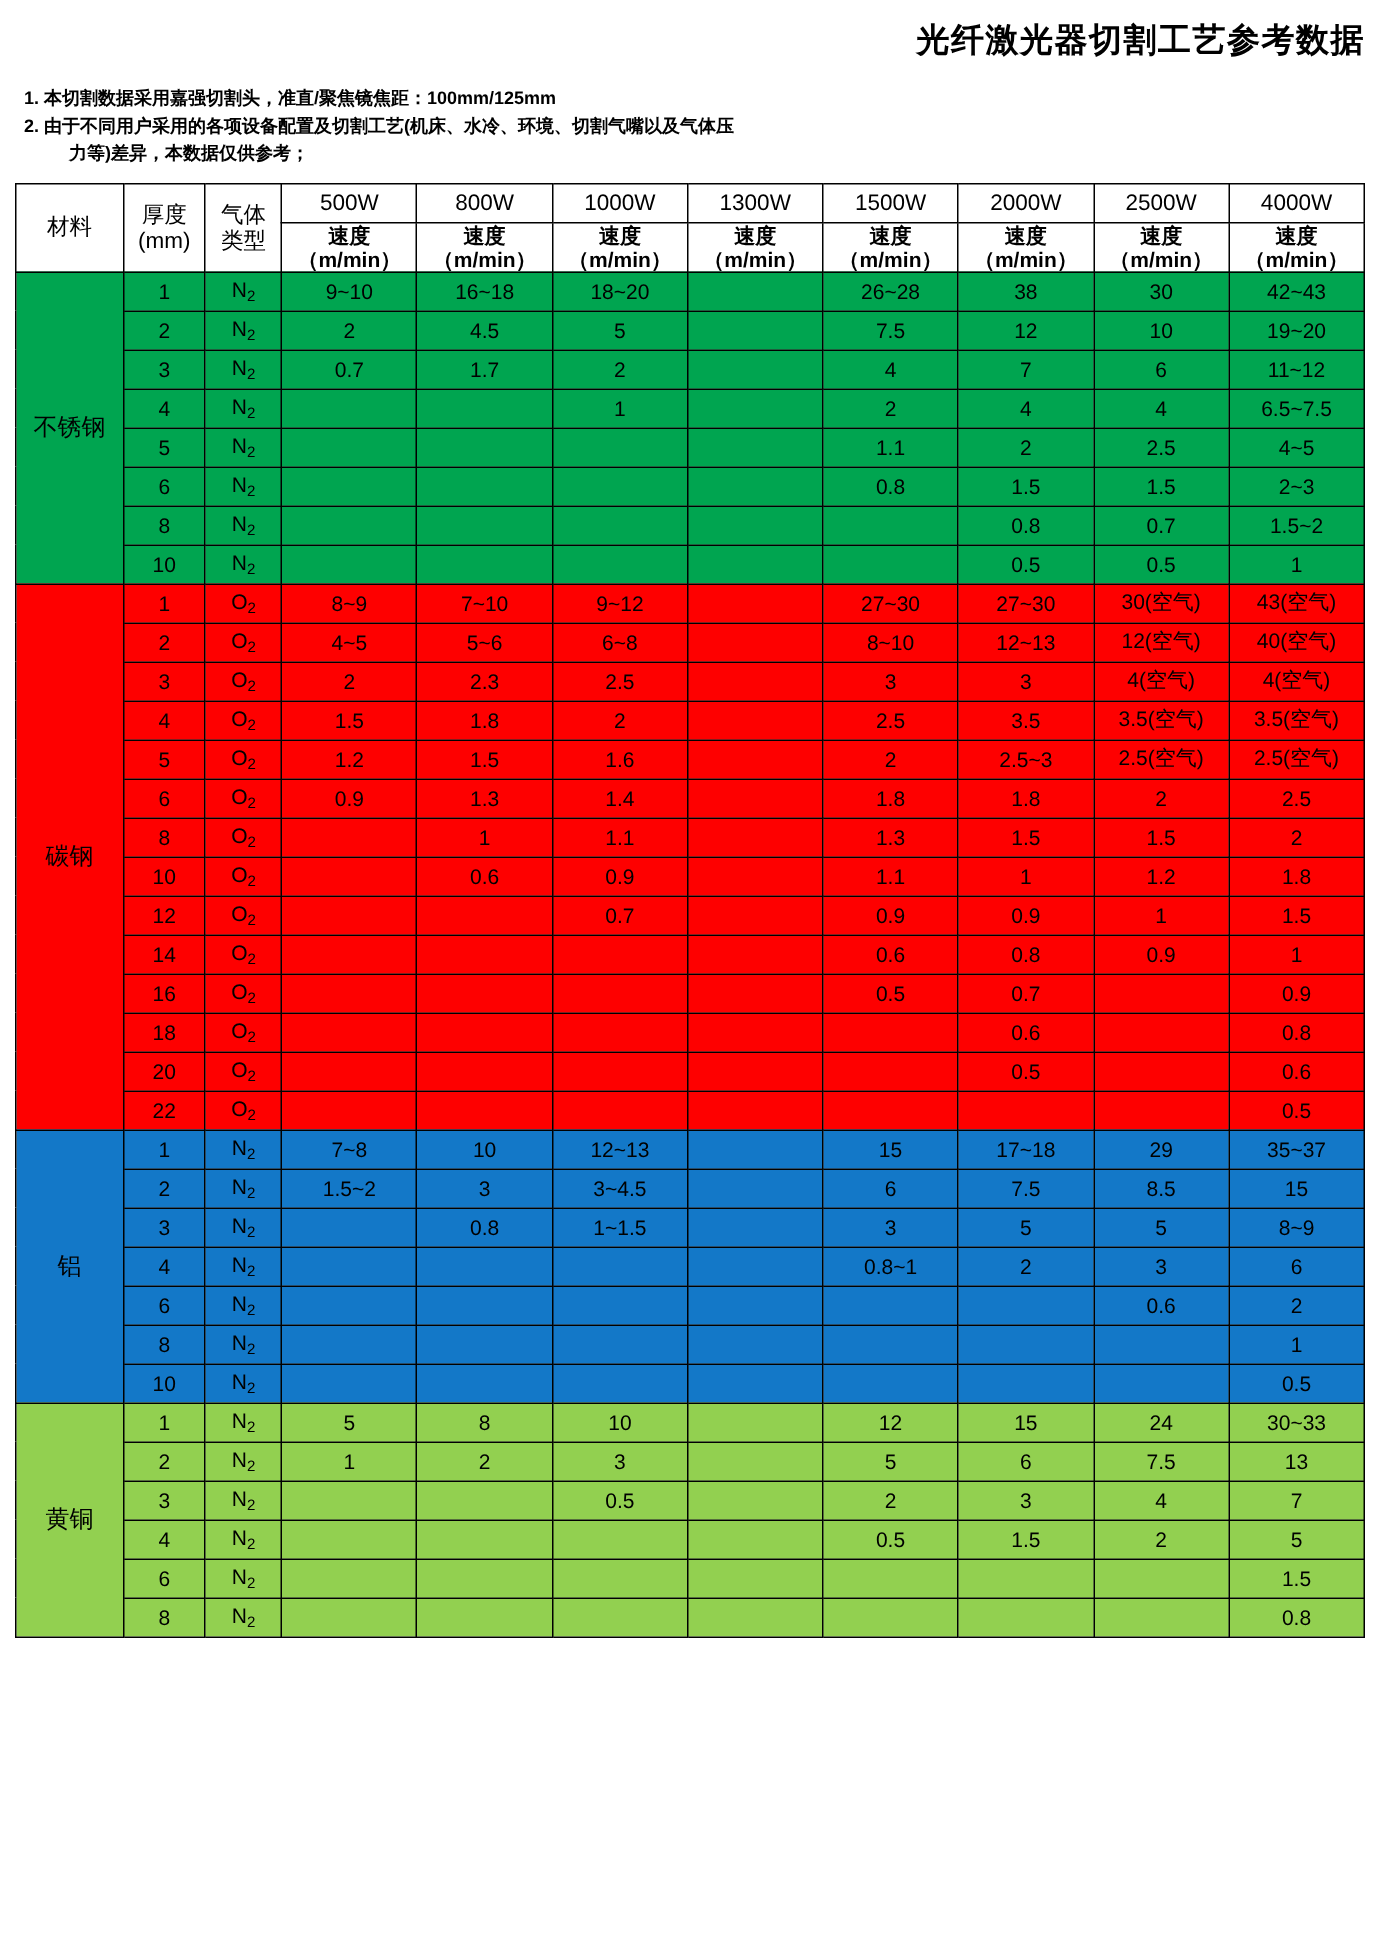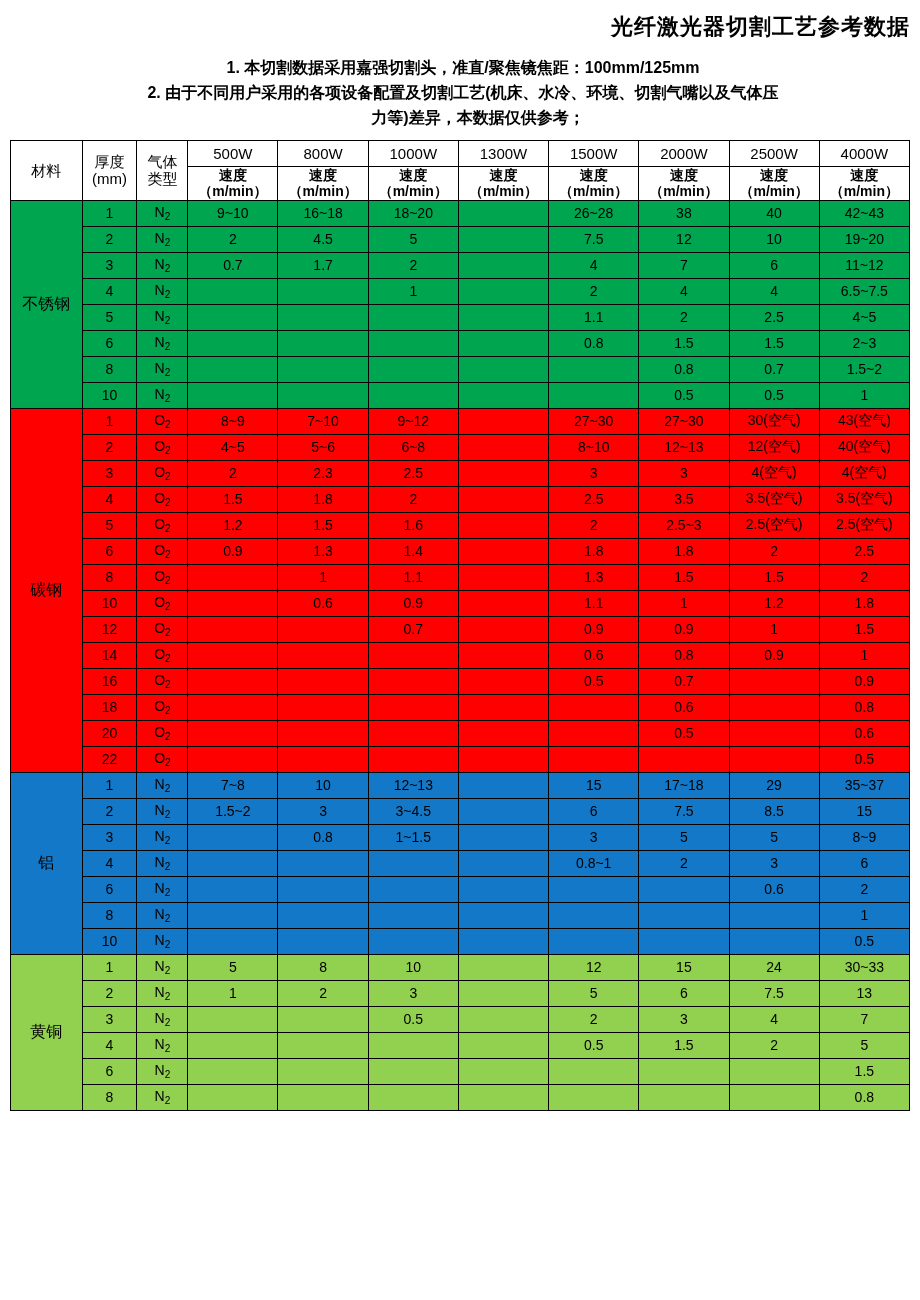--- a/index.html
+++ b/index.html
@@ -23,25 +23,24 @@
   }
   .doc-title {
     text-align: right;
     font-size: 22px;
     font-weight: bold;
     letter-spacing: 1px;
     margin-top: 12px;
     margin-bottom: 14px;
   }
   .notes {
-    font-size: 16px;
+    font-size: 12px;
     font-weight: bold;
     line-height: 1.55;
     margin: 0 0 10px 6px;
-    text-align: center;
   }
   .note-line {
     display: block;
     white-space: nowrap;
   }
   .note-indent {
     display: block;
     padding-left: 30px;
     white-space: nowrap;
   }
@@ -163,21 +162,21 @@
         <tr class="r-steel">
           <td class="mat-cell mat-steel" rowspan="8">不锈钢</td>
           <td>1</td>
           <td><span class="gas-label">N<sub>2</sub></span></td>
           <td>9~10</td>
           <td>16~18</td>
           <td>18~20</td>
           <td></td>
           <td>26~28</td>
           <td>38</td>
-          <td>40</td>
+          <td>30</td>
           <td>42~43</td>
         </tr>
         <tr class="r-steel">
           <td>2</td>
           <td><span class="gas-label">N<sub>2</sub></span></td>
           <td>2</td>
           <td>4.5</td>
           <td>5</td>
           <td></td>
           <td>7.5</td>

